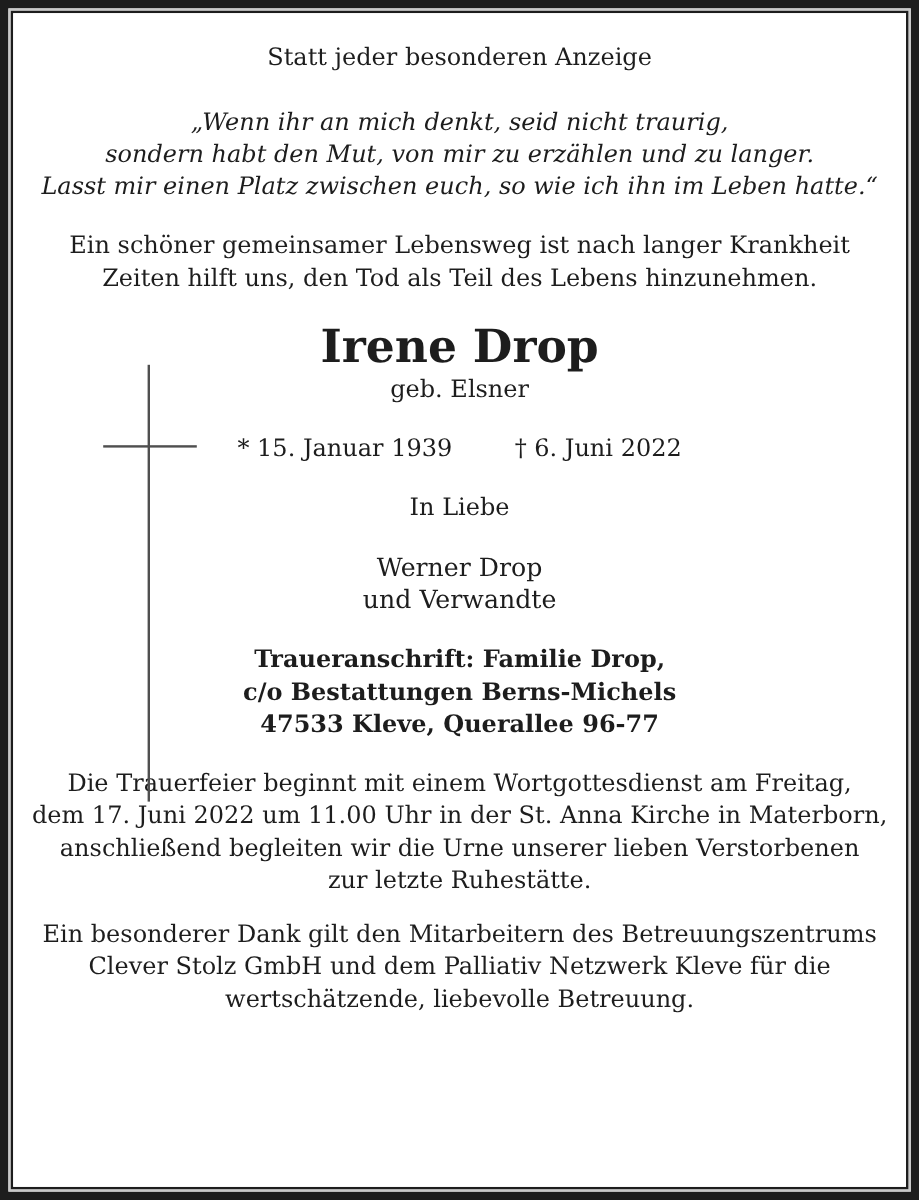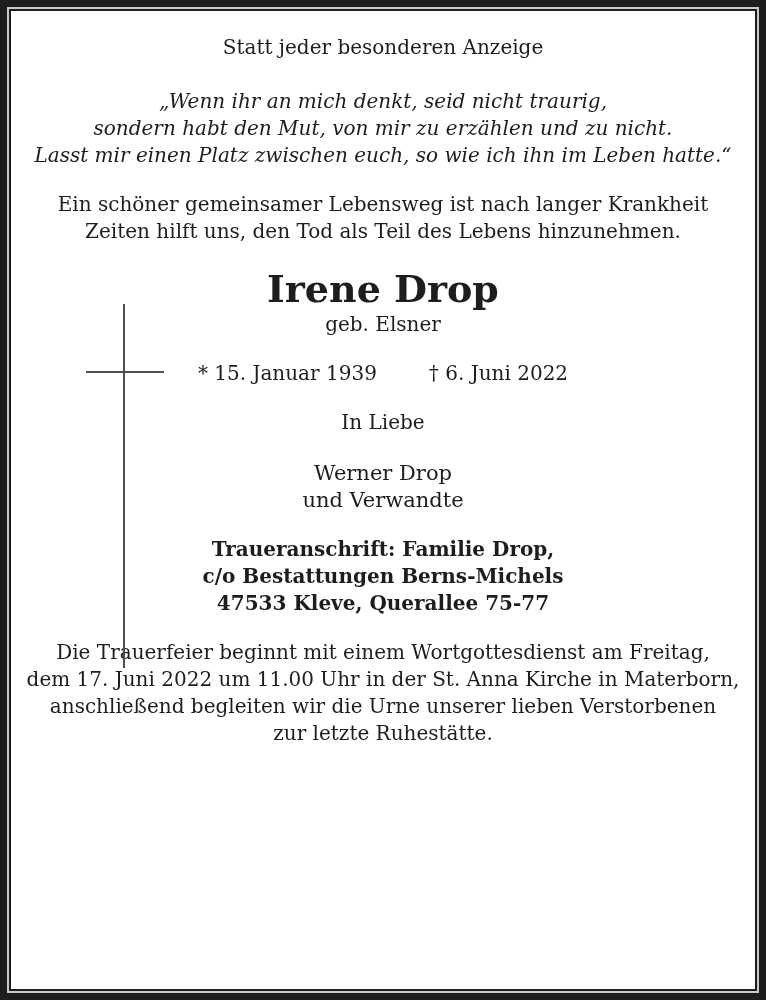--- a/index.html
+++ b/index.html
@@ -69,21 +69,21 @@
           <div class="v"></div>
           <div class="h"></div>
         </div>
 
         <div class="block header-note">
           <div class="line">Statt jeder besonderen Anzeige</div>
         </div>
 
         <div class="block quote">
           <div class="line">„Wenn ihr an mich denkt, seid nicht traurig,</div>
-          <div class="line">sondern habt den Mut, von mir zu erzählen und zu nicht.</div>
+          <div class="line">sondern habt den Mut, von mir zu erzählen und zu langer.</div>
           <div class="line">Lasst mir einen Platz zwischen euch, so wie ich ihn im Leben hatte.“</div>
         </div>
 
         <div class="block intro">
           <div class="line">Ein schöner gemeinsamer Lebensweg ist nach langer Krankheit</div>
           <div class="line">Zeiten hilft uns, den Tod als Teil des Lebens hinzunehmen.</div>
         </div>
 
         <div class="block name-title">Irene Drop</div>
 
@@ -101,28 +101,33 @@
         </div>
 
         <div class="block mourners">
           <div class="line">Werner Drop</div>
           <div class="line">und Verwandte</div>
         </div>
 
         <div class="block address">
           <div class="line">Traueranschrift: Familie Drop,</div>
           <div class="line">c/o Bestattungen Berns-Michels</div>
-          <div class="line">47533 Kleve, Querallee 75-77</div>
+          <div class="line">47533 Kleve, Querallee 96-77</div>
         </div>
 
         <div class="block service">
           <div class="line">Die Trauerfeier beginnt mit einem Wortgottesdienst am Freitag,</div>
           <div class="line">dem 17. Juni 2022 um 11.00 Uhr in der St. Anna Kirche in Materborn,</div>
           <div class="line">anschließend begleiten wir die Urne unserer lieben Verstorbenen</div>
           <div class="line">zur letzte Ruhestätte.</div>
         </div>
 
 
+        <div class="block thanks">
+          <div class="line">Ein besonderer Dank gilt den Mitarbeitern des Betreuungszentrums</div>
+          <div class="line">Clever Stolz GmbH und dem Palliativ Netzwerk Kleve für die</div>
+          <div class="line">wertschätzende, liebevolle Betreuung.</div>
+        </div>
 
       </div>
     </div>
   </div>
 </div>
 
 </body></html>

